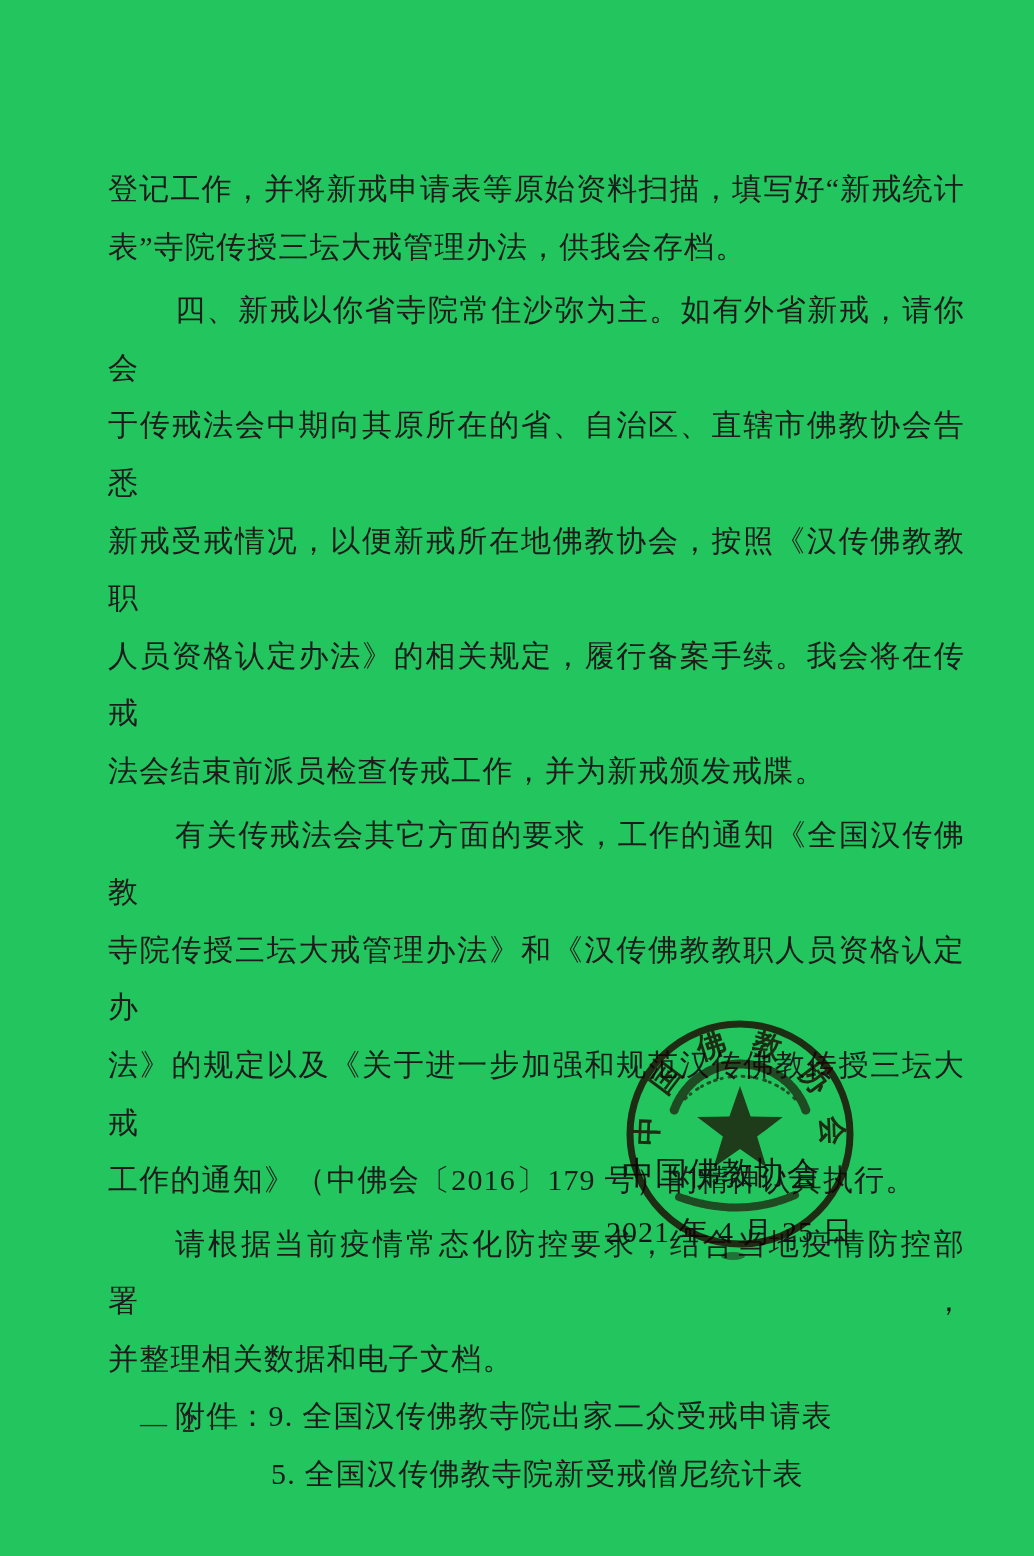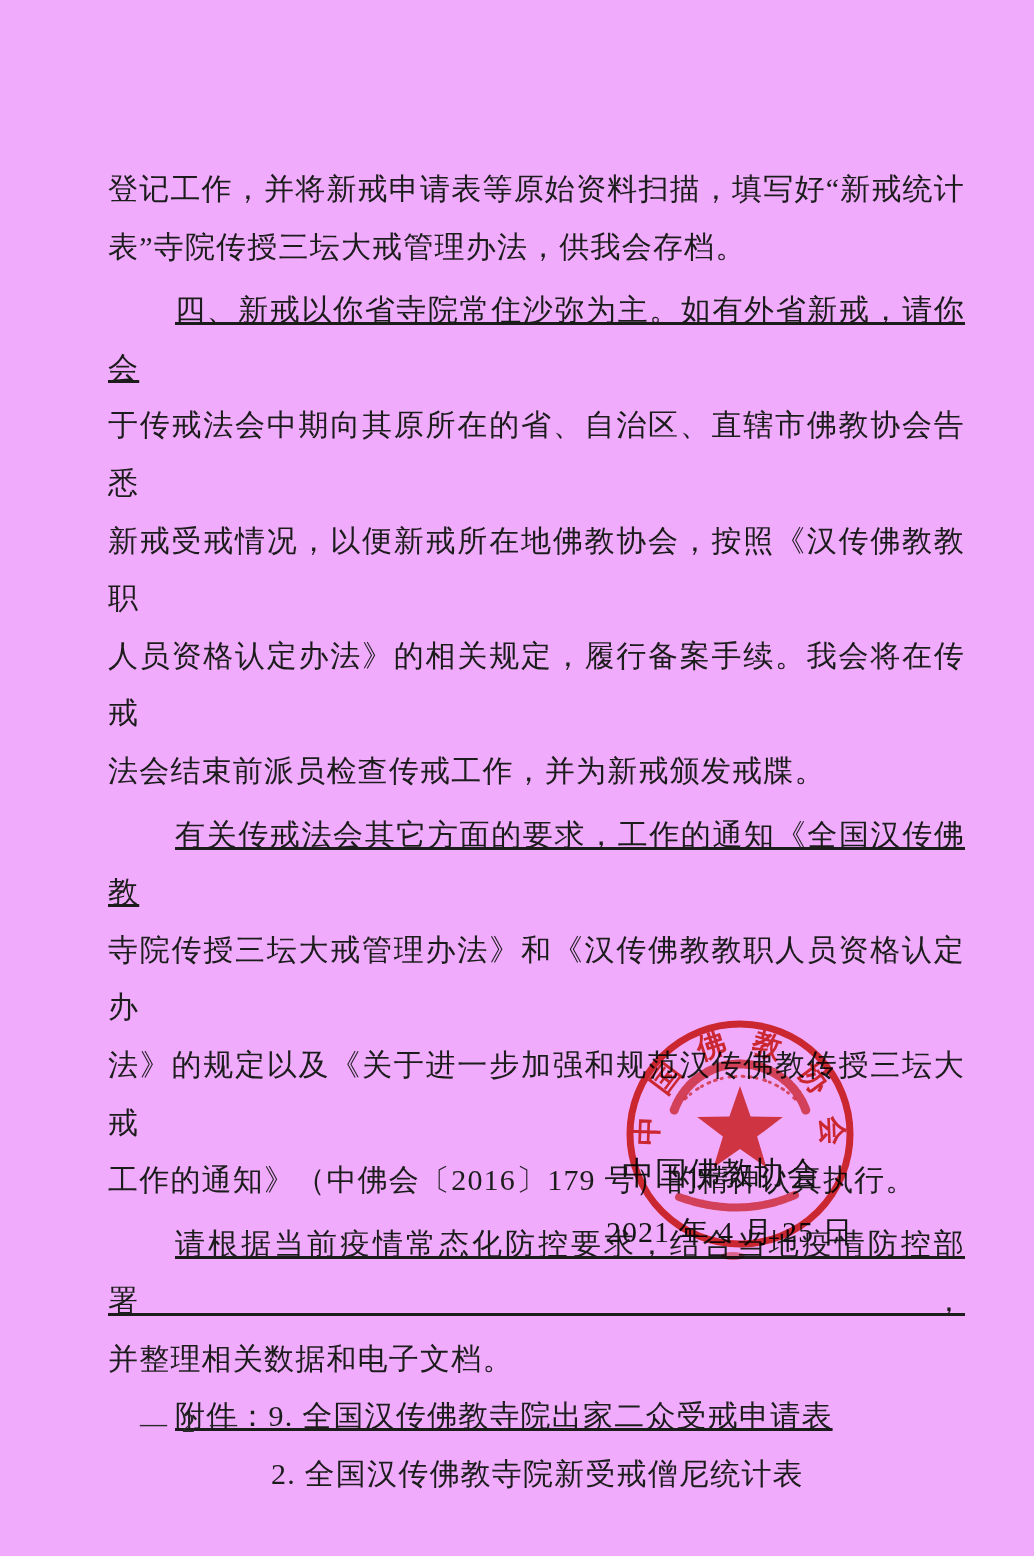--- a/index.html
+++ b/index.html
@@ -1,33 +1,33 @@
 <!DOCTYPE html>
 <html><head>
 <meta charset="utf-8">
 <style>
   html,body{margin:0;padding:0;background:#ffffff;}
   .page{
     position:relative;
     width:1034px;height:1556px;
-    background:#f0abfc;
+    background:#22c55e;
     font-family:"Liberation Serif","DejaVu Serif",serif;
     color:#1c1c1c;
     overflow:hidden;
   }
   .text-block{
     position:absolute;
     left:108px;top:160px;width:857px;
     font-size:30px;
     line-height:57.6px;
     letter-spacing:1.2px;
   }
   .line{white-space:pre-wrap;}
   .j{text-align:justify;text-align-last:justify;text-justify:inter-character;}
-  .ind{text-indent:67px;text-decoration:underline;}
+  .ind{text-indent:67px;}
   .pstart{margin-top:6px;}
   .att2{padding-left:163px;}
   .signature{
     position:absolute;left:622px;top:1152px;
     font-size:32px;letter-spacing:1px;color:#141414;
     white-space:nowrap;
   }
   .date{
     position:absolute;left:606px;top:1212px;
     font-size:30px;letter-spacing:1px;color:#141414;
@@ -62,21 +62,21 @@
     <div class="line j">新戒受戒情况，以便新戒所在地佛教协会，按照《汉传佛教教职</div>
     <div class="line j">人员资格认定办法》的相关规定，履行备案手续。我会将在传戒</div>
     <div class="line">法会结束前派员检查传戒工作，并为新戒颁发戒牒。</div>
     <div class="line j ind pstart">有关传戒法会其它方面的要求，工作的通知《全国汉传佛教</div>
     <div class="line j">寺院传授三坛大戒管理办法》和《汉传佛教教职人员资格认定办</div>
     <div class="line j">法》的规定以及《关于进一步加强和规范汉传佛教传授三坛大戒</div>
     <div class="line">工作的通知》（中佛会〔2016〕179 号）的精神认真执行。</div>
     <div class="line j ind pstart">请根据当前疫情常态化防控要求，结合当地疫情防控部署，</div>
     <div class="line">并整理相关数据和电子文档。</div>
     <div class="line ind">附件：9. 全国汉传佛教寺院出家二众受戒申请表</div>
-    <div class="line att2">2. 全国汉传佛教寺院新受戒僧尼统计表</div>
+    <div class="line att2">5. 全国汉传佛教寺院新受戒僧尼统计表</div>
   </section>
 
   <div class="signature">中国佛教协会</div>
   <div class="date">2021 年 4 月 25 日</div>
 
   <svg class="seal" viewBox="0 0 254 254" aria-hidden="true">
 
     <circle cx="127" cy="127" r="110" fill="none" stroke="#d5281e" stroke-width="7"></circle>
 
     <polygon points="127,79 137.6,109.4 169.8,110.1 144.1,129.6 153.5,160.4 127,142 100.5,160.4 109.9,129.6 84.2,110.1 116.4,109.4" fill="#d5281e" opacity="0.9"></polygon>

